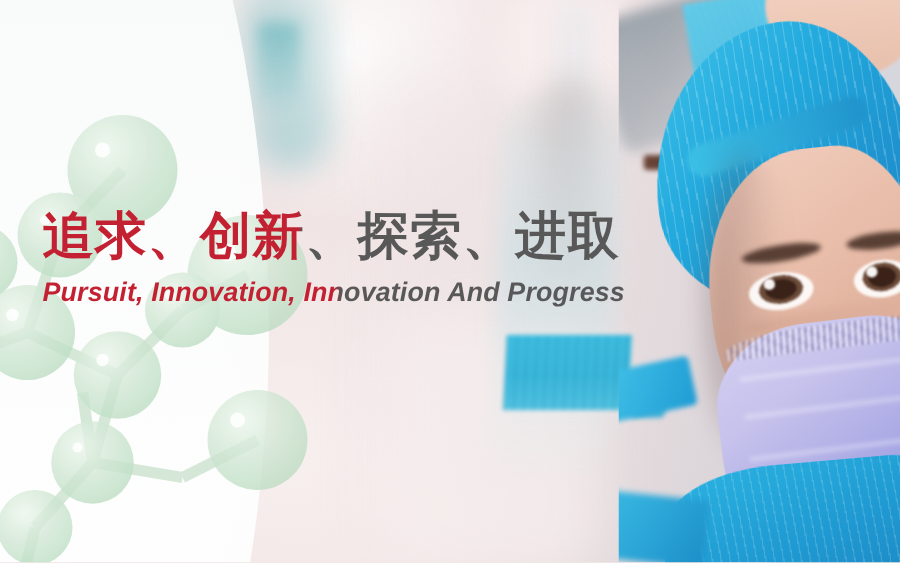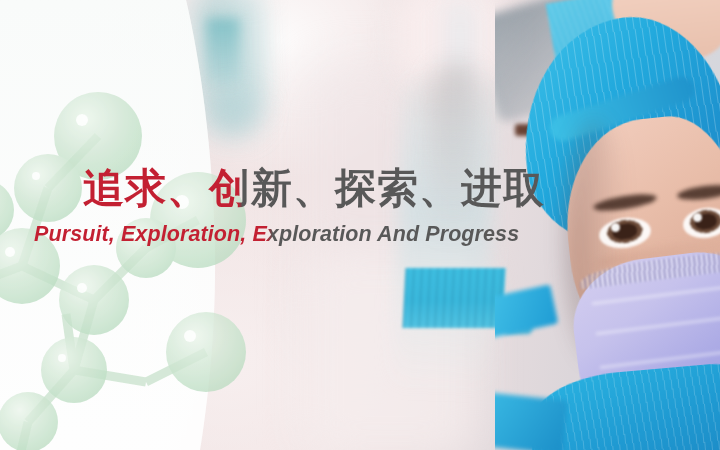--- a/index.html
+++ b/index.html
@@ -171,21 +171,21 @@
 
   
   .molecule{position:absolute;left:-30px;top:70px;width:300px;height:400px;opacity:.95;}
 
   
   .content{position:absolute;left:34px;top:164px;width:560px;}
   .headline{
     font-size:41px;font-weight:700;line-height:1.18;letter-spacing:1px;
     white-space:nowrap;margin:0;
     background:linear-gradient(90deg,var(--red) 0%,var(--red) 36.5%,var(--gray) 37.2%,var(--gray) 100%);
-    -webkit-background-clip:text;background-clip:text;color:transparent;text-align:center;
+    -webkit-background-clip:text;background-clip:text;color:transparent;
     -webkit-text-fill-color:transparent;
   }
   .subtitle{
     font-size:21.5px;font-weight:700;font-style:italic;letter-spacing:.1px;
     white-space:nowrap;margin:10px 0 0 0;
     background:linear-gradient(90deg,var(--red) 0%,var(--red) 41.5%,var(--gray) 42.6%,var(--gray) 100%);
     -webkit-background-clip:text;background-clip:text;color:transparent;
     -webkit-text-fill-color:transparent;
   }
   .cta{
@@ -288,16 +288,16 @@
       <circle cx="40" cy="182" r="5"></circle>
       <circle cx="112" cy="218" r="5"></circle>
       <circle cx="92" cy="288" r="4"></circle>
       <circle cx="220" cy="266" r="6"></circle>
       <circle cx="30" cy="408" r="5"></circle>
     </g>
   </svg>
 
   <div class="content" style="--red:#c32032;--gray:#585858;">
     <h1 class="headline">追求、创新、探索、进取</h1>
-    <p class="subtitle">Pursuit, Exploration, Exploration And Progress</p>
+    <p class="subtitle">Pursuit, Innovation, Innovation And Progress</p>
   </div>
 
 </div>
 
 </body></html>

